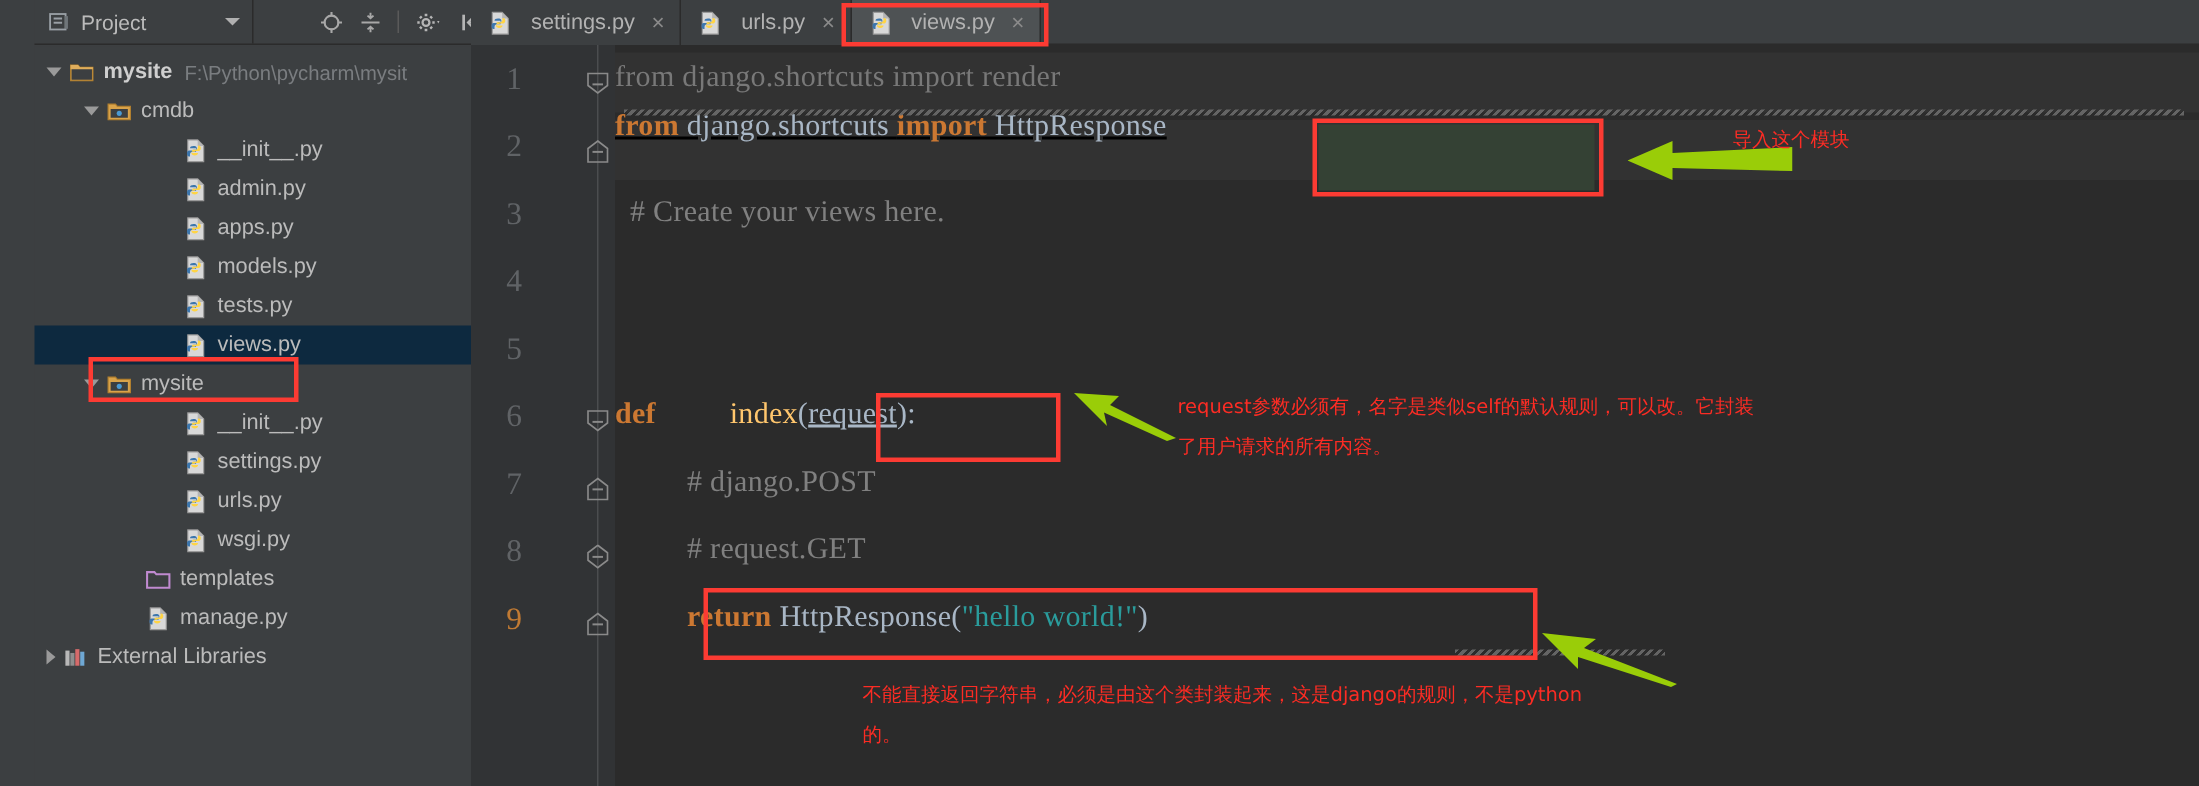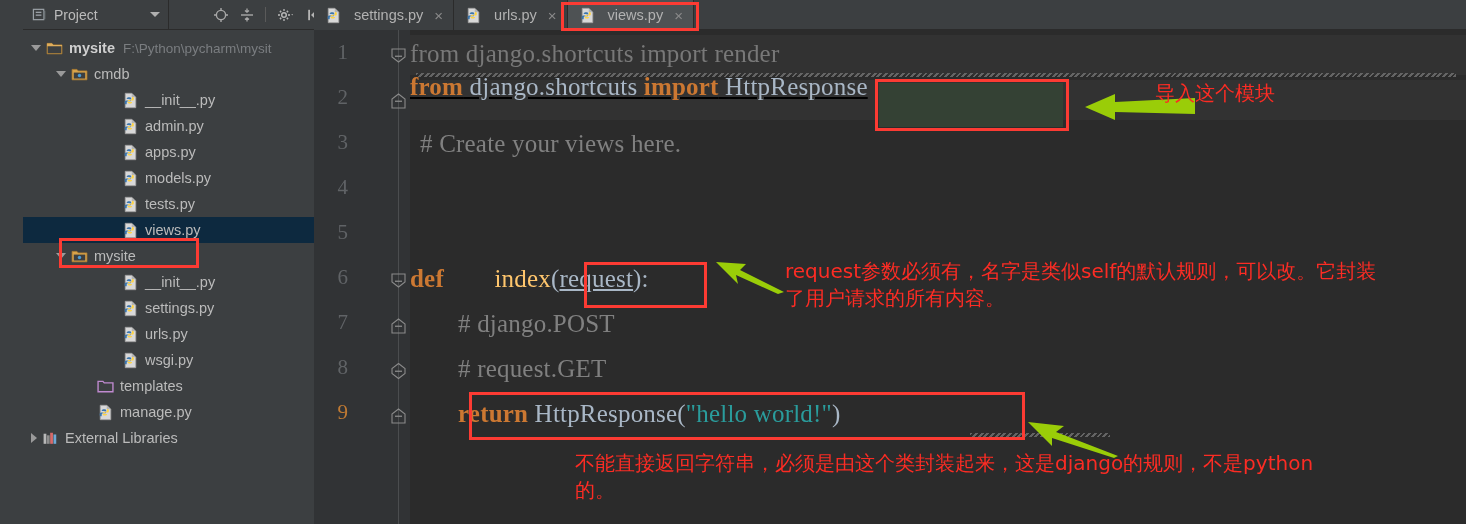--- a/index.html
+++ b/index.html
@@ -138,21 +138,21 @@
   }
 
   
   #code {
     position: absolute; left: 96px; top: 0;
     width: 1056px; height: 494px;
   }
   .cline {
     position: absolute; left: 0;
     font-family: "Liberation Serif", serif;
-    font-size: 25px;
+    font-size: 20px;
     white-space: pre;
     letter-spacing: .2px;
   }
   .hl-row {
     position: absolute; left: 0; width: 1056px; height: 40px;
     background: #323232;
   }
   .kw   { color: #cc7832; font-weight: bold; }
   .dim  { color: #787878; }
   .plain{ color: #a9b7c6; }
@@ -176,21 +176,21 @@
   .greenfill {
     position: absolute;
     background: #344134;
   }
 
   
   .anno {
     position: absolute;
     color: #fc2c24;
     font-family: "DejaVu Sans", sans-serif;
-    font-size: 20px;
+    font-size: 13px;
     line-height: 27px;
     white-space: pre-wrap;
   }
   .arrowsvg { position: absolute; }
 </style>
 </head>
 <body>
 
 <div id="app">
 

